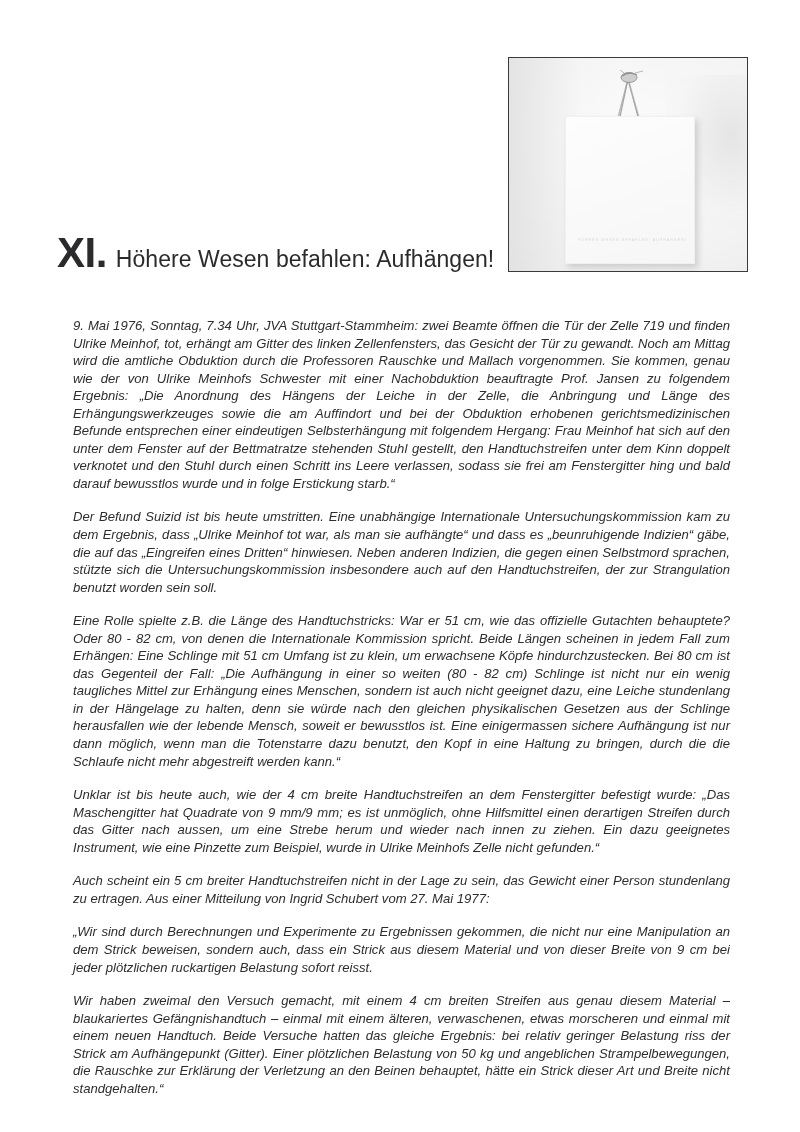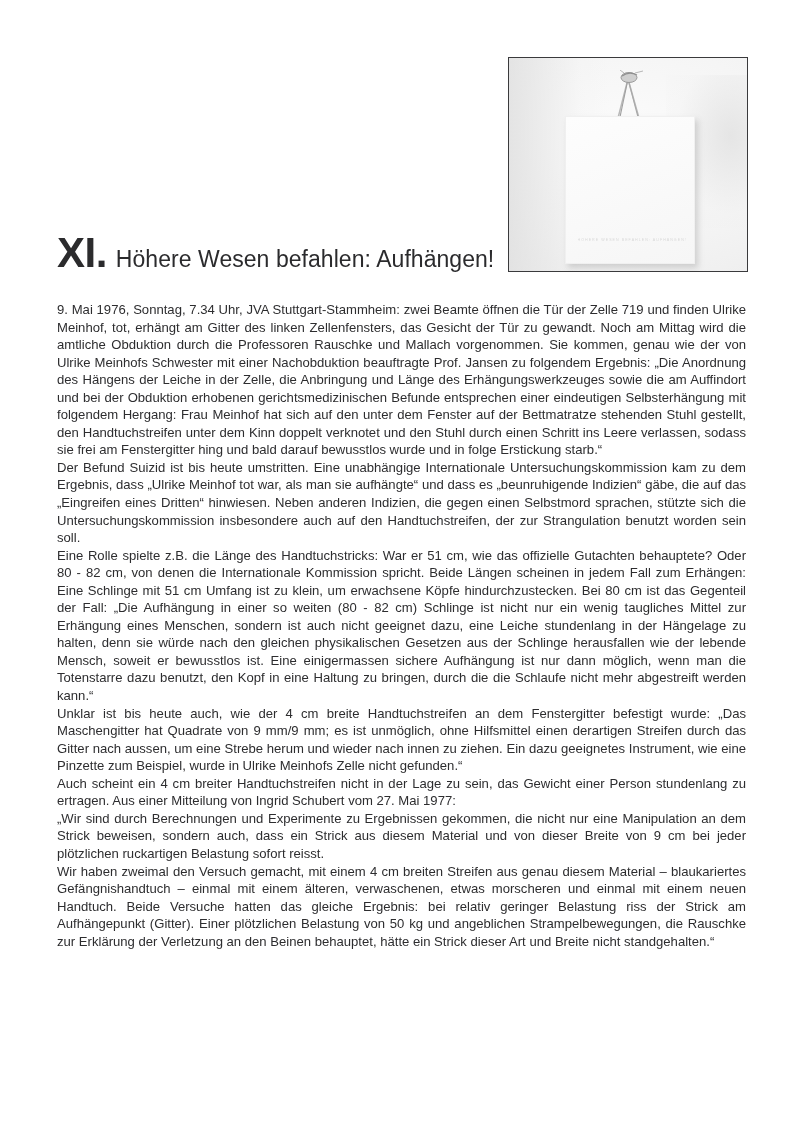--- a/index.html
+++ b/index.html
@@ -122,21 +122,22 @@
     top: 301px;
     width: 689px;
     font-size: 13.1px;
     line-height: 17.55px;
     color: #2d2d2f;
     text-align: justify;
     text-justify: inter-word;
     hyphens: manual;
   }
   .body p {
-    margin: 0;
+    margin: 16px;
+    font-style: italic;
   }
   
   .body p { text-align-last: left; }
 </style>
 </head>
 <body>
 
 <div class="page">
 
   <div class="figure">
@@ -165,18 +166,18 @@
   <div class="heading">
     <span class="heading-number">XI.</span>
     <span class="heading-title">Höhere Wesen befahlen: Aufhängen!</span>
   </div>
 
   <div class="body">
     <p>9. Mai 1976,  Sonntag, 7.34 Uhr, JVA Stuttgart-Stammheim: zwei Beamte öffnen die Tür der Zelle 719 und finden Ulrike Meinhof, tot, erhängt am Gitter des linken Zellenfensters, das Gesicht der Tür zu gewandt. Noch am Mittag wird die amtliche Obduktion durch die Professoren Rauschke und Mallach vorgenommen. Sie kommen, genau wie der von Ulrike Meinhofs Schwester mit einer Nachobduktion beauftragte Prof. Jansen zu folgendem Ergebnis: „Die Anordnung des Hängens der Leiche in der Zelle, die Anbringung und Länge des Erhängungswerkzeuges sowie die am Auffindort und bei der Obduktion erhobenen gerichtsmedizinischen Befunde entsprechen einer eindeutigen Selbsterhängung mit folgendem Hergang: Frau Meinhof hat sich auf den unter dem Fenster auf der Bettmatratze stehenden Stuhl gestellt, den Handtuchstreifen unter dem Kinn doppelt verknotet und den Stuhl durch einen Schritt ins Leere verlassen, sodass sie frei am Fenstergitter hing und bald darauf bewusstlos wurde und in folge Erstickung starb.“</p>
     <p>Der Befund Suizid ist bis heute umstritten. Eine unabhängige Internationale Untersuchungskommission kam zu dem Ergebnis, dass „Ulrike Meinhof tot war, als man sie aufhängte“ und dass es „beunruhigende Indizien“ gäbe, die auf das „Eingreifen eines Dritten“ hinwiesen.  Neben  anderen Indizien, die gegen einen Selbstmord sprachen, stützte sich die Untersuchungskommission insbesondere auch auf den Handtuchstreifen, der zur Strangulation benutzt worden sein soll.</p>
     <p>Eine Rolle spielte z.B. die Länge des Handtuchstricks: War er 51 cm, wie das offizielle Gutachten behauptete? Oder 80 - 82 cm, von denen die Internationale Kommission spricht. Beide Längen scheinen in jedem Fall zum Erhängen: Eine Schlinge mit 51 cm Umfang ist zu klein, um erwachsene Köpfe hindurchzustecken. Bei  80 cm ist das Gegenteil der Fall: „Die Aufhängung in einer so weiten (80 - 82 cm) Schlinge ist nicht nur ein wenig taugliches Mittel zur Erhängung eines Menschen, sondern ist auch nicht geeignet dazu, eine Leiche stundenlang in der Hängelage zu halten, denn sie würde nach den gleichen physikalischen Gesetzen aus der Schlinge herausfallen wie der lebende Mensch, soweit er bewusstlos ist. Eine einigermassen sichere Aufhängung ist nur dann möglich, wenn man die Totenstarre dazu benutzt, den Kopf in eine Haltung zu bringen, durch die die Schlaufe nicht mehr abgestreift werden kann.“</p>
     <p>Unklar ist bis heute auch, wie der 4 cm breite Handtuchstreifen an dem Fenstergitter befestigt wurde: „Das Maschengitter hat Quadrate von 9 mm/9 mm; es ist unmöglich, ohne Hilfsmittel einen derartigen Streifen durch das Gitter nach aussen, um eine Strebe herum und wieder nach innen zu ziehen. Ein dazu geeignetes Instrument, wie eine Pinzette zum Beispiel, wurde in Ulrike Meinhofs Zelle nicht gefunden.“</p>
-    <p>Auch scheint ein 4 cm breiter Handtuchstreifen nicht in der Lage zu sein, das Gewicht einer Person stundenlang zu ertragen. Aus einer Mitteilung von Ingrid Schubert vom 27. Mai 1977:</p>
+    <p>Auch scheint ein 5 cm breiter Handtuchstreifen nicht in der Lage zu sein, das Gewicht einer Person stundenlang zu ertragen. Aus einer Mitteilung von Ingrid Schubert vom 27. Mai 1977:</p>
     <p>„Wir sind durch Berechnungen und Experimente zu Ergebnissen gekommen, die nicht nur eine Manipulation an dem Strick beweisen, sondern auch, dass ein Strick aus diesem Material und von dieser Breite von 9 cm bei jeder plötzlichen ruckartigen Belastung sofort reisst.</p>
     <p>Wir haben zweimal den Versuch gemacht, mit einem 4 cm breiten Streifen aus genau diesem Material – blaukariertes Gefängnishandtuch – einmal mit einem älteren, verwaschenen, etwas morscheren und einmal mit einem neuen Handtuch. Beide Versuche hatten das gleiche Ergebnis: bei relativ geringer Belastung riss der Strick am Aufhängepunkt (Gitter). Einer plötzlichen Belastung von 50 kg und angeblichen Strampelbewegungen, die Rauschke zur Erklärung der Verletzung an den Beinen behauptet, hätte ein Strick dieser Art und Breite nicht standgehalten.“</p>
   </div>
 
 </div>
 
 </body></html>

